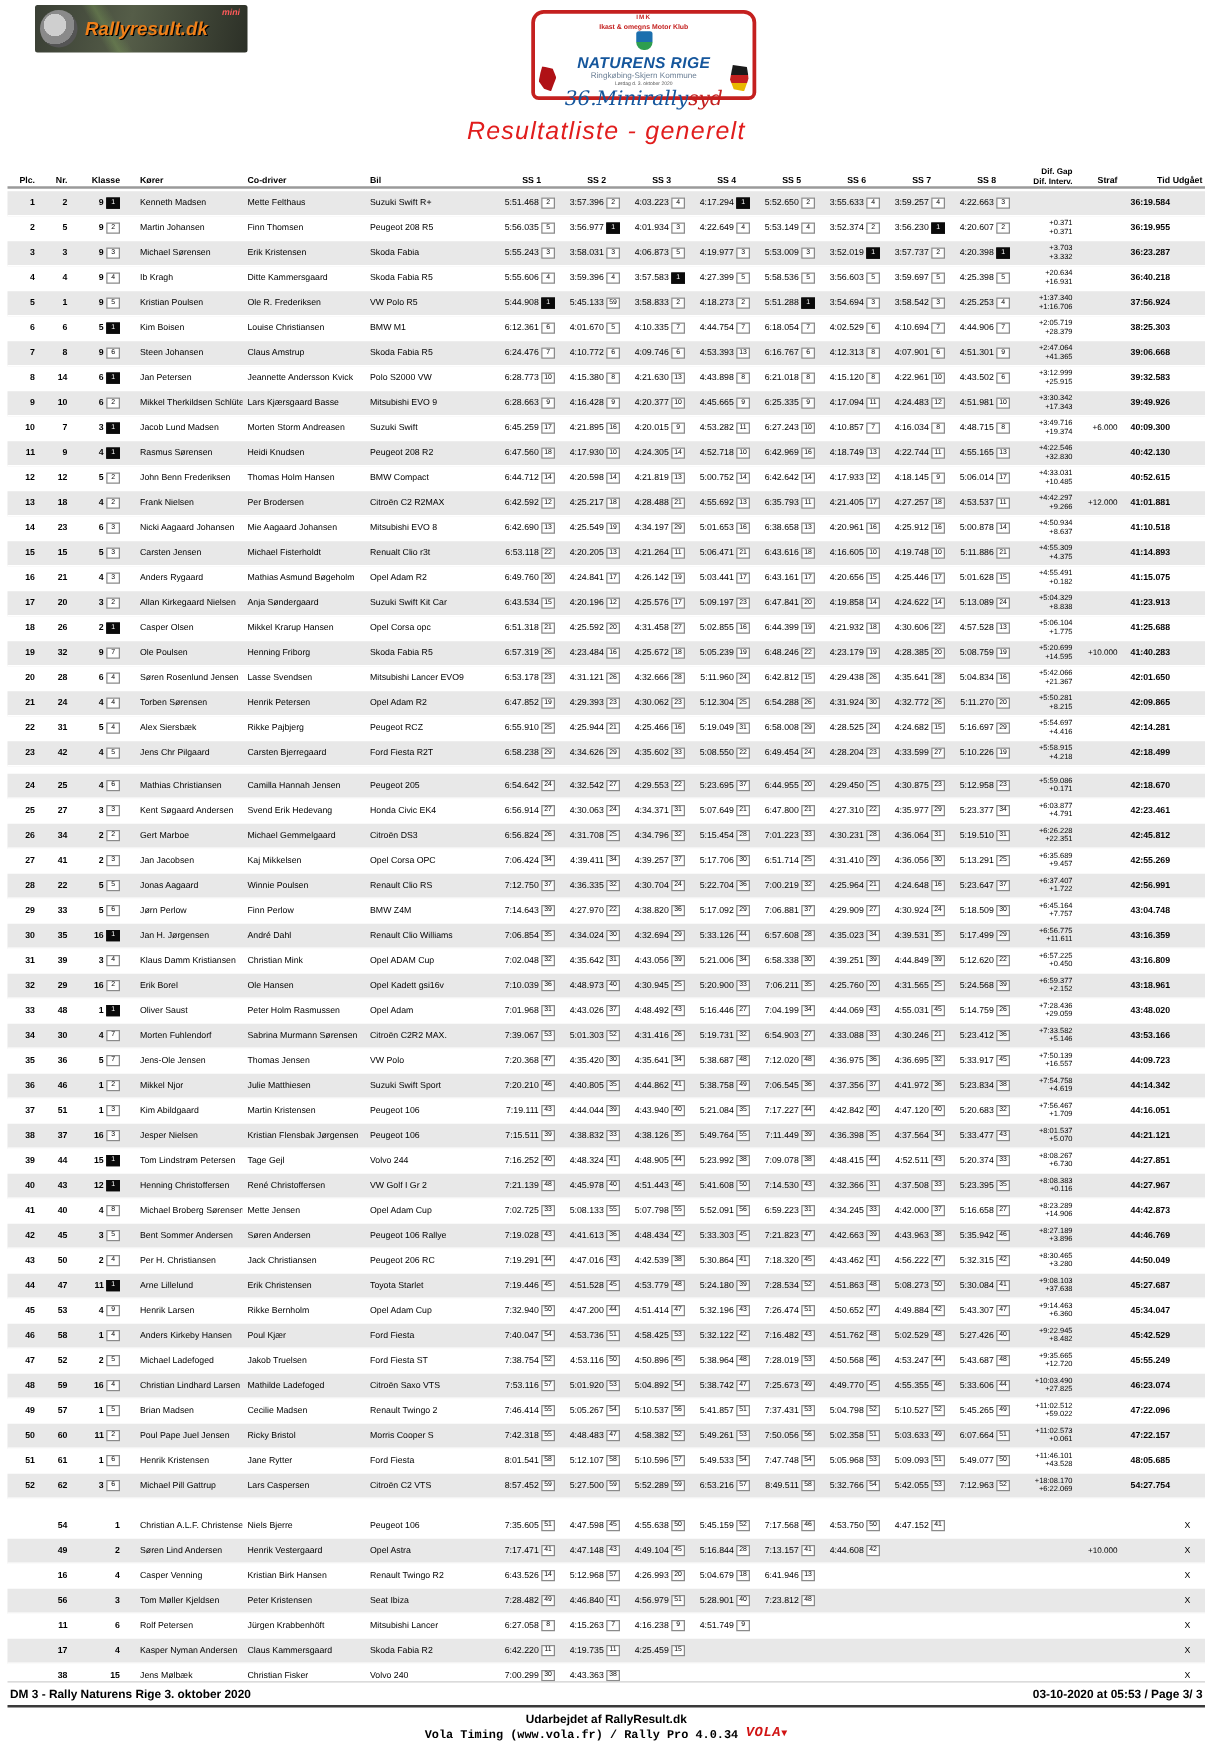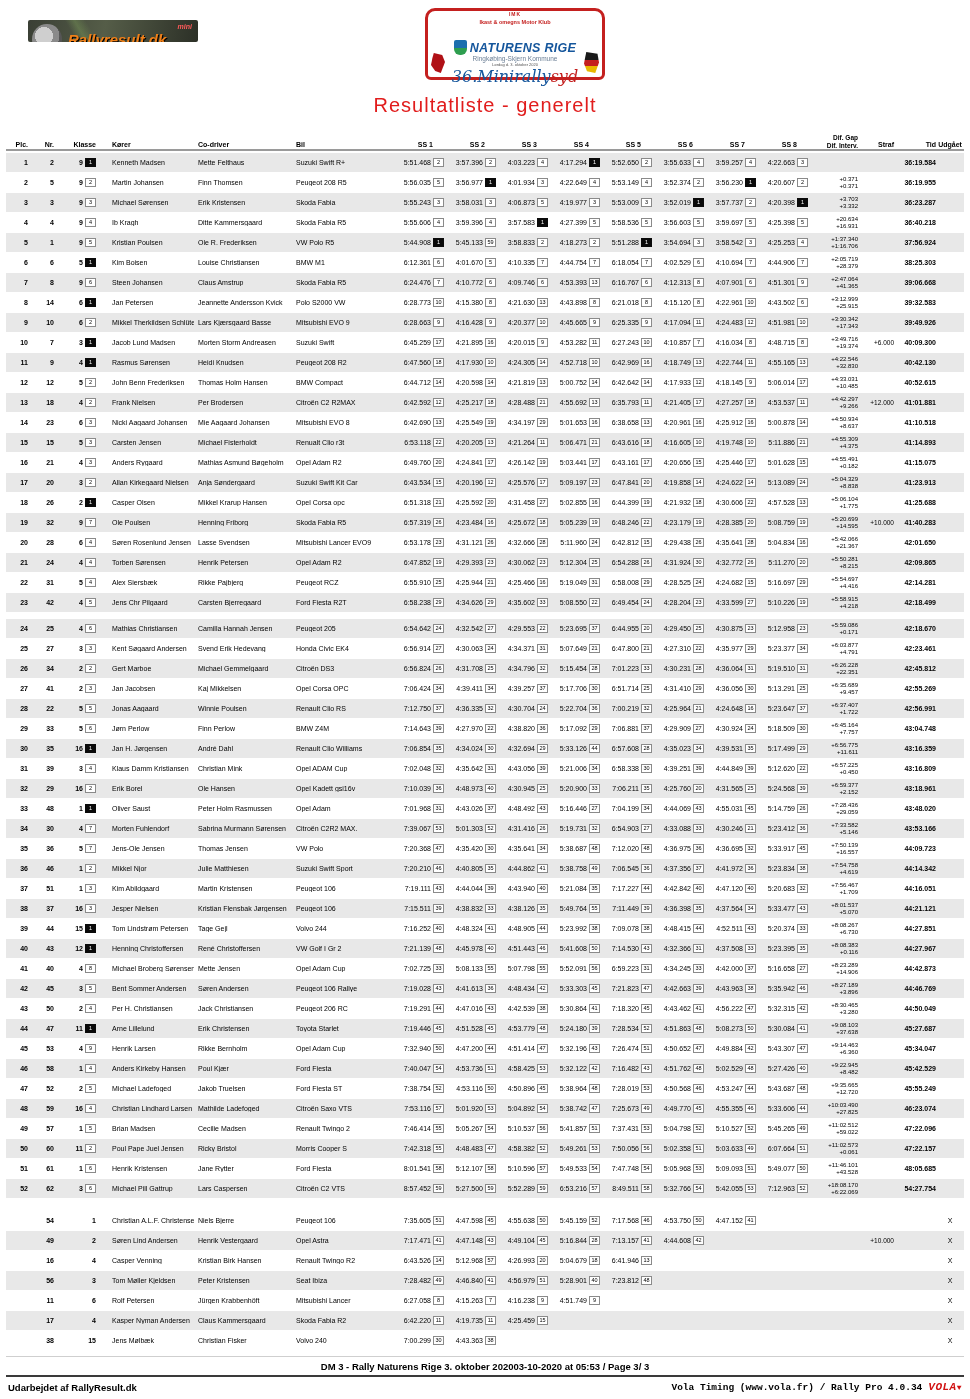--- a/index.html
+++ b/index.html
@@ -1,45 +1,45 @@
 <!DOCTYPE html>
 <html><head>
 <meta charset="utf-8">
 <style>
   html,body{margin:0;padding:0;background:#fff;}
   body{font-family:"Liberation Sans","DejaVu Sans",sans-serif;color:#000;width:970px;}
   .page{width:970px;height:1399px;position:relative;background:#fff;overflow:hidden;}
 
   
   .hdr{position:relative;height:88px;}
-  .rr-logo{position:absolute;left:28px;top:20px;width:170px;height:22px;background:linear-gradient(100deg,#3a3f35 0%,#555d48 45%,#2c3027 100%);border-radius:2px;overflow:hidden;}
+  .rr-logo{position:absolute;left:28px;top:4px;width:170px;height:38px;background:linear-gradient(100deg,#3a3f35 0%,#555d48 45%,#2c3027 100%);border-radius:2px;overflow:hidden;}
   .rr-wheel{position:absolute;left:4px;top:4px;width:30px;height:30px;border-radius:50%;background:radial-gradient(circle at 40% 40%,#cfcfcf 0 35%,#8a8a8a 36% 60%,#555 61%);}
   .rr-streak{position:absolute;left:30px;top:-6px;width:60px;height:60px;background:linear-gradient(60deg,transparent 40%,#7ea05a66 50%,transparent 62%);}
   .rr-text{position:absolute;left:40px;top:11px;font-size:15px;font-weight:bold;font-style:italic;color:#f08019;text-shadow:1px 1px 0 #000;}
   .rr-mini{position:absolute;right:6px;top:3px;font-size:7px;font-weight:bold;font-style:italic;color:#ff5a5a;}
 
   .plate{position:absolute;left:425px;top:8px;width:180px;height:72px;background:#fff;border:3px solid #c4201f;border-radius:10px 10px 6px 6px;text-align:center;box-sizing:border-box;}
   .plate .club{font-size:5.5px;font-weight:bold;color:#c4201f;margin-top:2px;}
   .plate .imk{font-size:5px;color:#c4201f;font-weight:bold;letter-spacing:1px;}
-  .plate .nameline{display:flex;align-items:center;justify-content:center;gap:3px;margin-top:15px;}
+  .plate .nameline{display:flex;align-items:center;justify-content:center;gap:3px;margin-top:0;flex-direction:column;}
   .plate .shield{width:13px;height:15px;background:linear-gradient(180deg,#1b6fae 0 55%,#2e9e4f 55% 100%);border-radius:2px 2px 6px 6px;}
   .plate .rname{font-size:12.5px;font-weight:bold;font-style:italic;color:#15569c;letter-spacing:0.3px;}
   .plate .kommune{font-size:6.5px;color:#6b7f95;margin-top:0px;}
   .plate .pdate{font-size:4px;color:#555;}
   .plate .event{font-size:16px;font-style:italic;font-family:"DejaVu Serif","Liberation Serif",serif;margin-top:0px;}
   .plate .ev-b{color:#15569c;}
   .plate .ev-r{color:#c4201f;}
   .plate .dk{position:absolute;left:3px;bottom:4px;width:14px;height:20px;background:#b01116;clip-path:polygon(20% 0,80% 10%,100% 45%,70% 100%,30% 90%,0 60%,10% 25%);}
   .plate .de{position:absolute;right:3px;bottom:4px;width:15px;height:21px;background:linear-gradient(180deg,#1a1a1a 0 38%,#c4201f 38% 68%,#e8b800 68% 100%);clip-path:polygon(15% 0,90% 8%,100% 50%,75% 100%,20% 92%,0 55%);}
 
   .dasu{position:absolute;right:10px;top:10px;width:100px;height:64px;}
   .dasu svg{width:100%;height:100%;}
 
   
-  .title{margin:6px 0 6px 0;text-align:center;font-size:20px;color:#e11d1d;letter-spacing:1px;font-weight:normal;}
+  .title{margin:6px 0 6px 0;text-align:center;font-size:20px;color:#e11d1d;letter-spacing:1px;font-weight:normal;font-style:italic;}
 
   
   .tbl{padding:0 6px;}
   .thead{display:flex;align-items:flex-end;height:26px;border-bottom:2px solid #9a9a9a;margin-bottom:2px;}
   .thead .hc{font-weight:bold;font-size:7px;line-height:8px;}
   .trow{display:flex;align-items:center;height:20px;border-bottom:1px solid #fff;box-sizing:border-box;}
   .trow.alt{background:#e8e8e8;}
   .spacer{width:100%;}
 
   .c-plc{width:22px;text-align:right;}
@@ -62,22 +62,22 @@
   .trow .c-out{font-size:7px;}
   .gap-line,.int-line{font-size:6px;line-height:7px;}
 
   .pos{display:inline-block;min-width:8px;height:7.5px;line-height:7.5px;border:1px solid #8a8a8a;background:#fff;font-size:5.5px;text-align:center;vertical-align:1px;margin-left:2px;padding:0 0.5px;font-weight:normal;}
   .pos.p1{background:#0a0a0a;border-color:#0a0a0a;color:#fff;}
   .thead .c-ss{padding-right:13px;}
   .thead .c-dif div{font-size:6.5px;line-height:7.5px;font-weight:bold;text-align:right;}
 
   
   .foot{position:absolute;left:0;right:0;bottom:6px;}
-  .fline1{border-top:1px solid #cfcfcf;margin:0 6px;padding:4px 2px 3px 2px;display:flex;justify-content:center;font-size:9.5px;font-weight:bold;}
-  .fline2{border-top:2px solid #3a3a3a;margin:0 6px;padding:4px 2px 0 2px;display:flex;justify-content:space-between;font-size:9.5px;font-weight:bold;align-items:center;}
+  .fline1{border-top:1px solid #cfcfcf;margin:0 6px;padding:4px 2px 3px 2px;display:flex;justify-content:space-between;font-size:9.5px;font-weight:bold;}
+  .fline2{border-top:2px solid #3a3a3a;margin:0 6px;padding:4px 2px 0 2px;display:flex;justify-content:space-between;font-size:9.5px;font-weight:bold;align-items:center;flex-direction:column;}
   .vola{color:#d11414;font-style:italic;font-weight:bold;font-size:11px;letter-spacing:0.5px;margin-left:6px;}
   .vola .flag{font-size:8px;}
   .f-right{display:flex;align-items:center;font-family:Liberation Mono, monospace;}
 </style>
 </head>
 <body>
 
 <div class="page">
 
   <div class="hdr">

